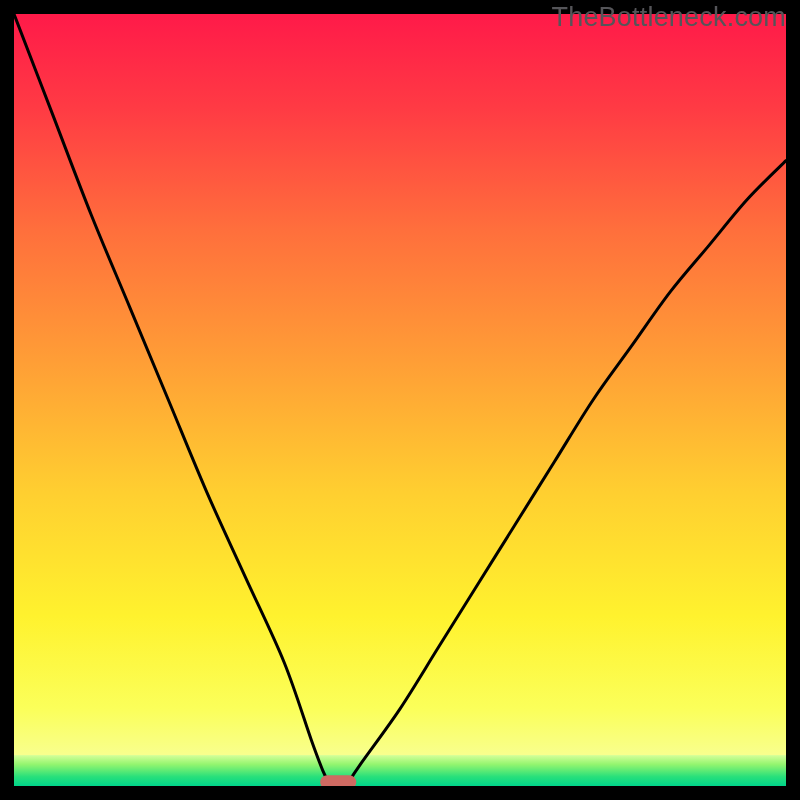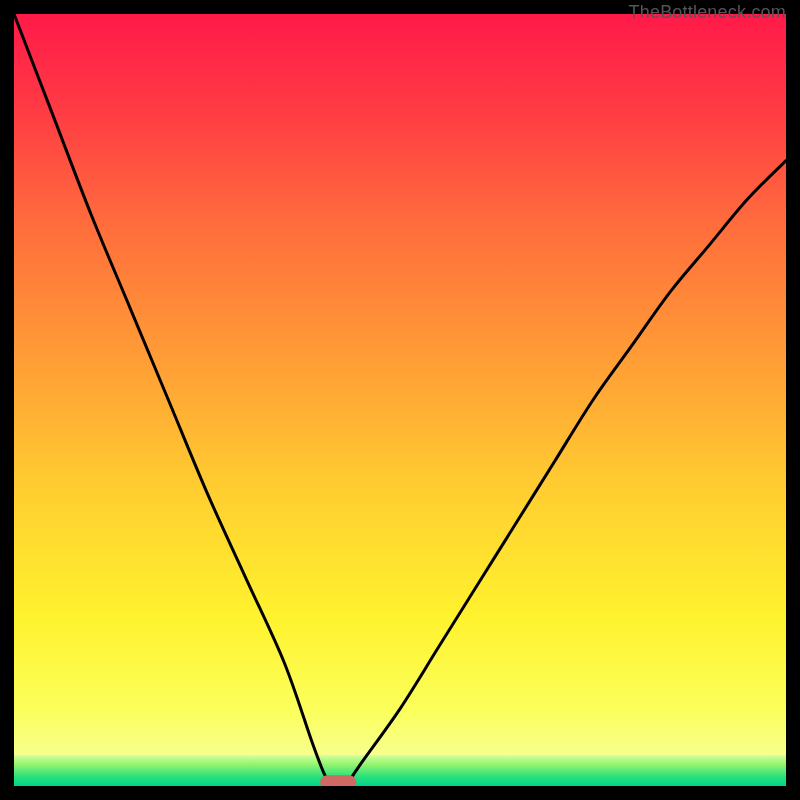--- a/index.html
+++ b/index.html
@@ -24,21 +24,21 @@
     left: 0;
     top: 0;
     width: 772px;
     height: 772px;
   }
   .watermark {
     position: absolute;
     top: 2px;
     right: 14px;
     color: #555559;
-    font-size: 18px;
+    font-size: 27px;
     font-weight: 500;
     letter-spacing: 0.2px;
   }
 </style>
 </head>
 <body>
 
 <div class="frame">
   <svg class="plot" viewBox="0 0 772 772" preserveAspectRatio="none">
     <defs>

